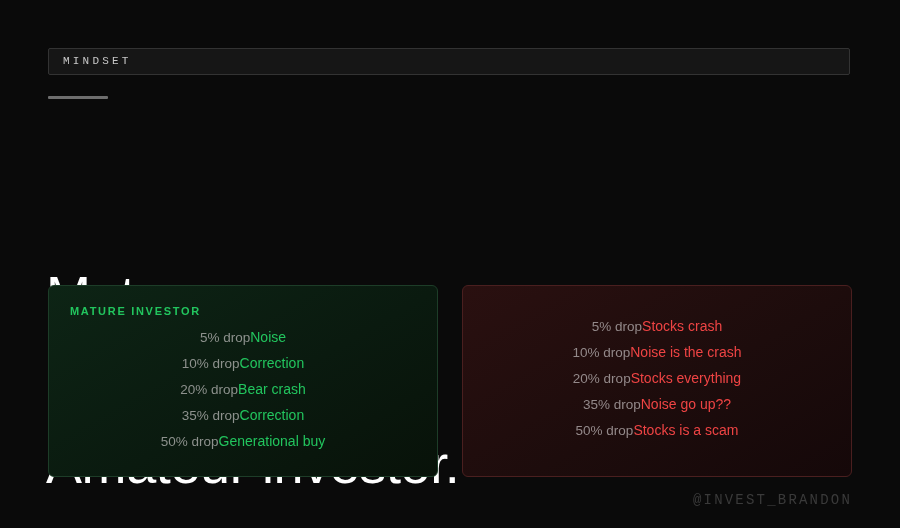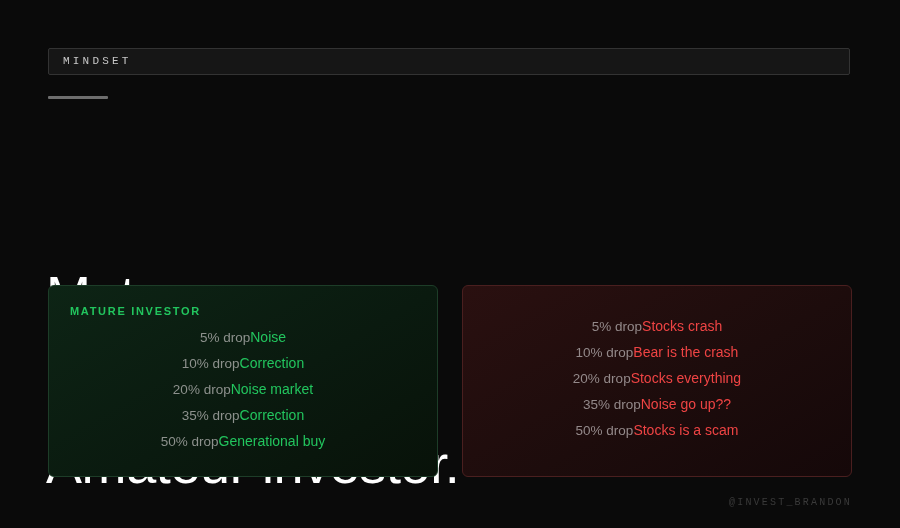--- a/index.html
+++ b/index.html
@@ -139,21 +139,21 @@
   }
   .card.mature .row-value { color: #22c55e; }
   .card.amateur .row-value { color: #ef4444; }
 
   
   .watermark {
     position: absolute;
     right: 48px;
     bottom: 20px;
     font-family: "Liberation Mono", "DejaVu Sans Mono", monospace;
-    font-size: 10px;
+    font-size: 14px;
     letter-spacing: 2.2px;
     color: #3a3a3a;
     white-space: nowrap;
   }
 </style>
 </head>
 <body>
 
 <div class="slide">
 
@@ -176,42 +176,42 @@
         <div class="row">
           <span class="row-label">5% drop</span>
           <span class="row-value">Noise</span>
         </div>
         <div class="row">
           <span class="row-label">10% drop</span>
           <span class="row-value">Correction</span>
         </div>
         <div class="row">
           <span class="row-label">20% drop</span>
-          <span class="row-value">Noise market</span>
+          <span class="row-value">Bear crash</span>
         </div>
         <div class="row">
           <span class="row-label">35% drop</span>
           <span class="row-value">Correction</span>
         </div>
         <div class="row">
           <span class="row-label">50% drop</span>
           <span class="row-value">Generational buy</span>
         </div>
       </div>
     </div>
 
     <div class="card amateur">
       <div class="rows">
         <div class="row">
           <span class="row-label">5% drop</span>
           <span class="row-value">Stocks crash</span>
         </div>
         <div class="row">
           <span class="row-label">10% drop</span>
-          <span class="row-value">Bear is the crash</span>
+          <span class="row-value">Noise is the crash</span>
         </div>
         <div class="row">
           <span class="row-label">20% drop</span>
           <span class="row-value">Stocks everything</span>
         </div>
         <div class="row">
           <span class="row-label">35% drop</span>
           <span class="row-value">Noise go up??</span>
         </div>
         <div class="row">

